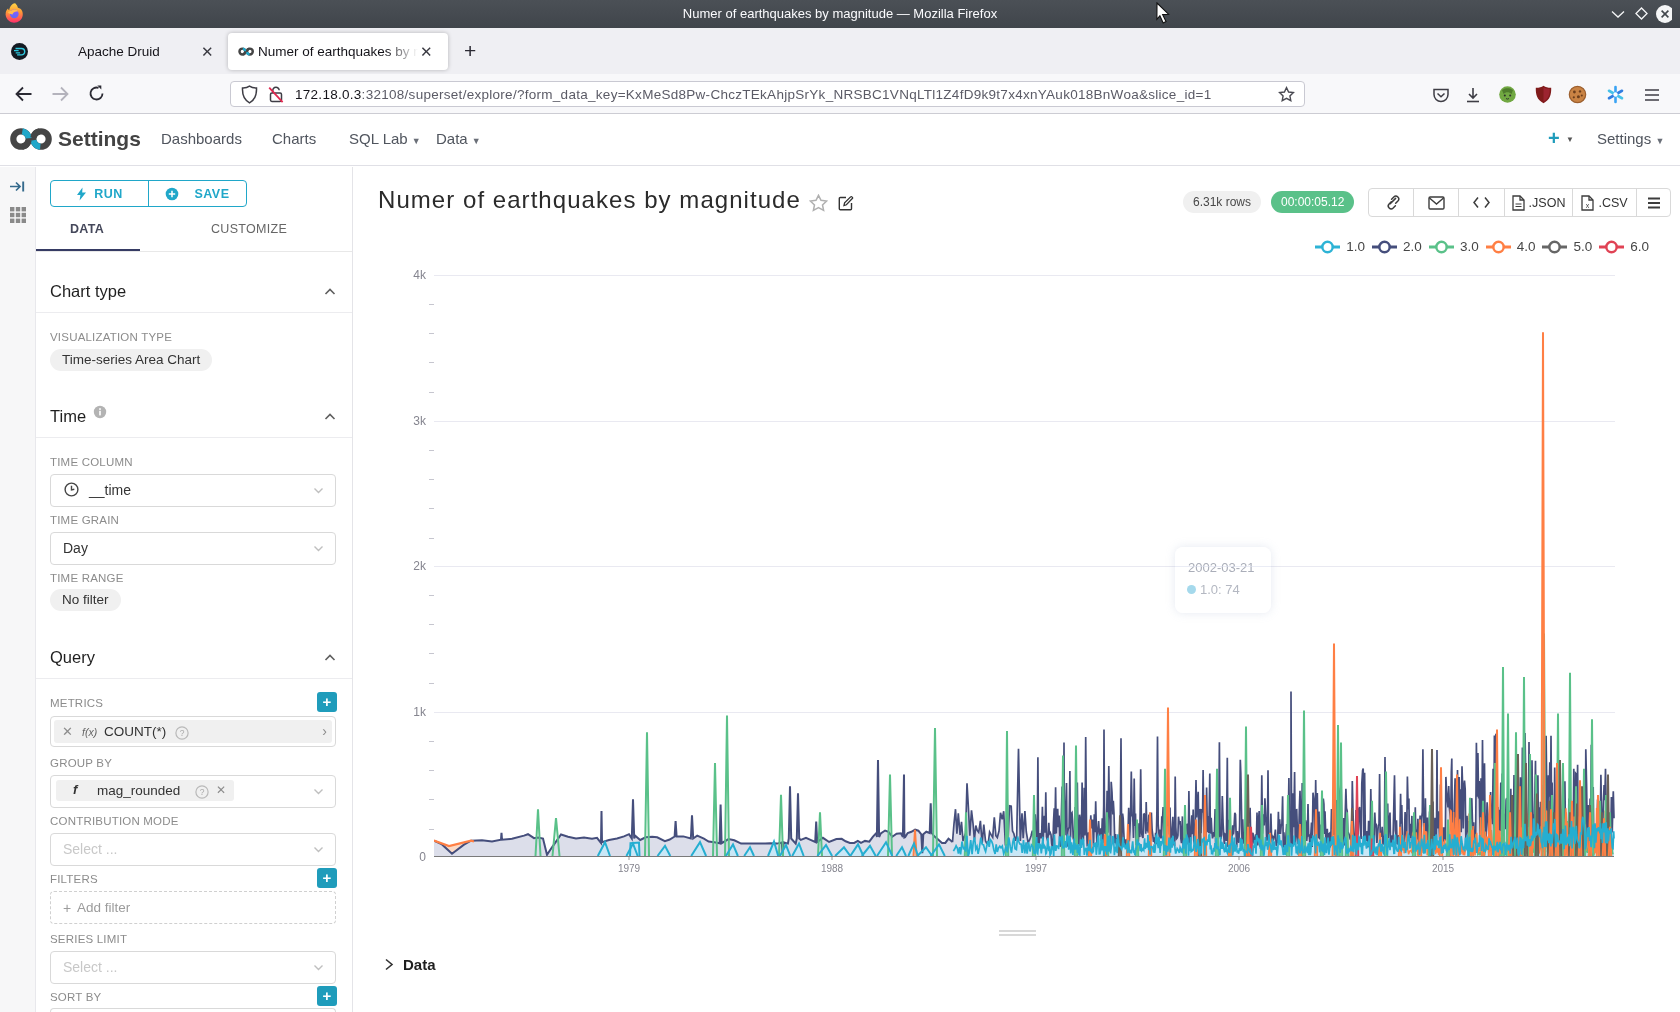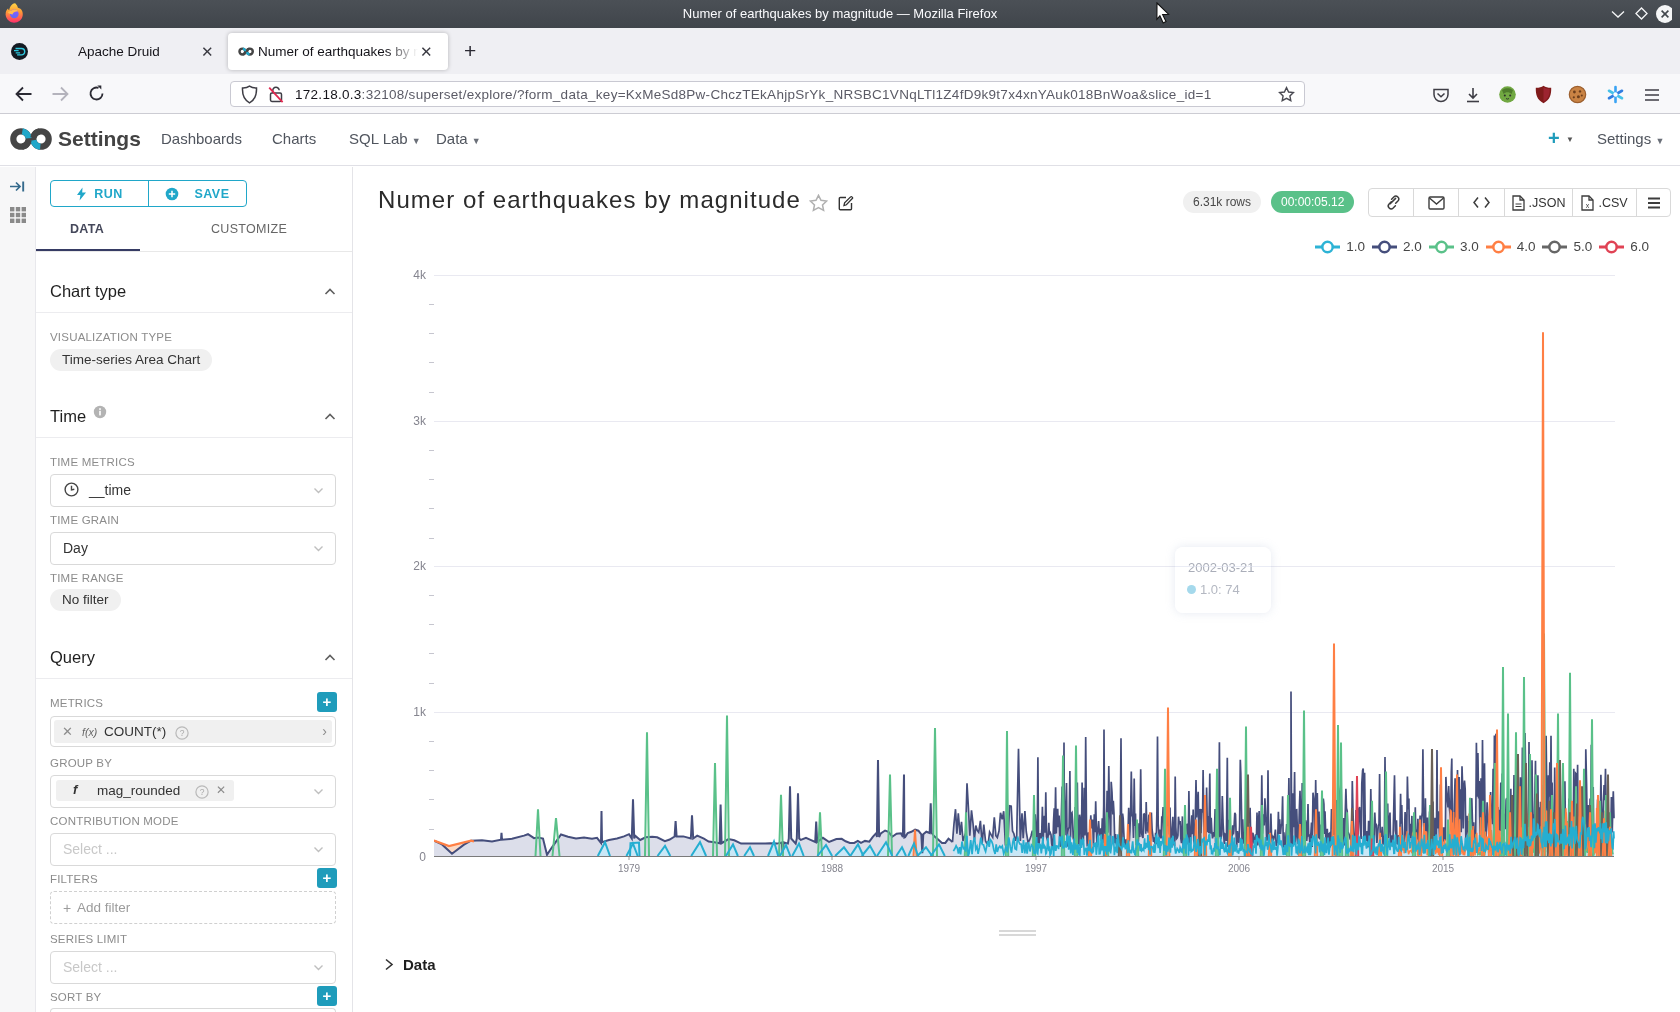--- a/index.html
+++ b/index.html
@@ -230,21 +230,21 @@
 
   <div class="hdr" style="top:240px;">Time <span style="position:relative; top:-2px; left:2px;"><svg width="14" height="14" viewBox="0 0 14 14">
           <circle cx="7" cy="7" r="6.2" fill="#b3b3b3"></circle>
           <rect x="6.2" y="5.8" width="1.6" height="4.6" fill="#fff"></rect>
           <rect x="6.2" y="3.2" width="1.6" height="1.7" fill="#fff"></rect>
         </svg></span></div>
   <div style="position:absolute; right:16px; top:244px;"><svg width="12" height="12" viewBox="0 0 12 12">
         <path d="M1.5 8 L6 3.5 L10.5 8" fill="none" stroke="#5f5f5f" stroke-width="1.6"></path>
       </svg></div>
   <div class="divider" style="top:270px;"></div>
-  <div class="lbl" style="top:289px;">TIME METRICS</div>
+  <div class="lbl" style="top:289px;">TIME COLUMN</div>
   <div class="sel" style="top:307px;">
     <span style="position:absolute; left:13px; top:7px;"><svg width="15" height="15" viewBox="0 0 15 15">
           <circle cx="7.5" cy="7.5" r="6.4" fill="none" stroke="#454545" stroke-width="1.4"></circle>
           <path d="M7.5 3.8 V7.9 L10.3 7.2" fill="none" stroke="#454545" stroke-width="1.4"></path>
         </svg></span>
     <span class="val" style="left:38px;">__time</span>
     <span style="position:absolute; right:11px; top:10px;"><svg width="11" height="11" viewBox="0 0 11 11">
           <path d="M1.5 3.5 L5.5 7.5 L9.5 3.5" fill="none" stroke="#bfbfbf" stroke-width="1.4"></path>
         </svg></span>
   </div>

